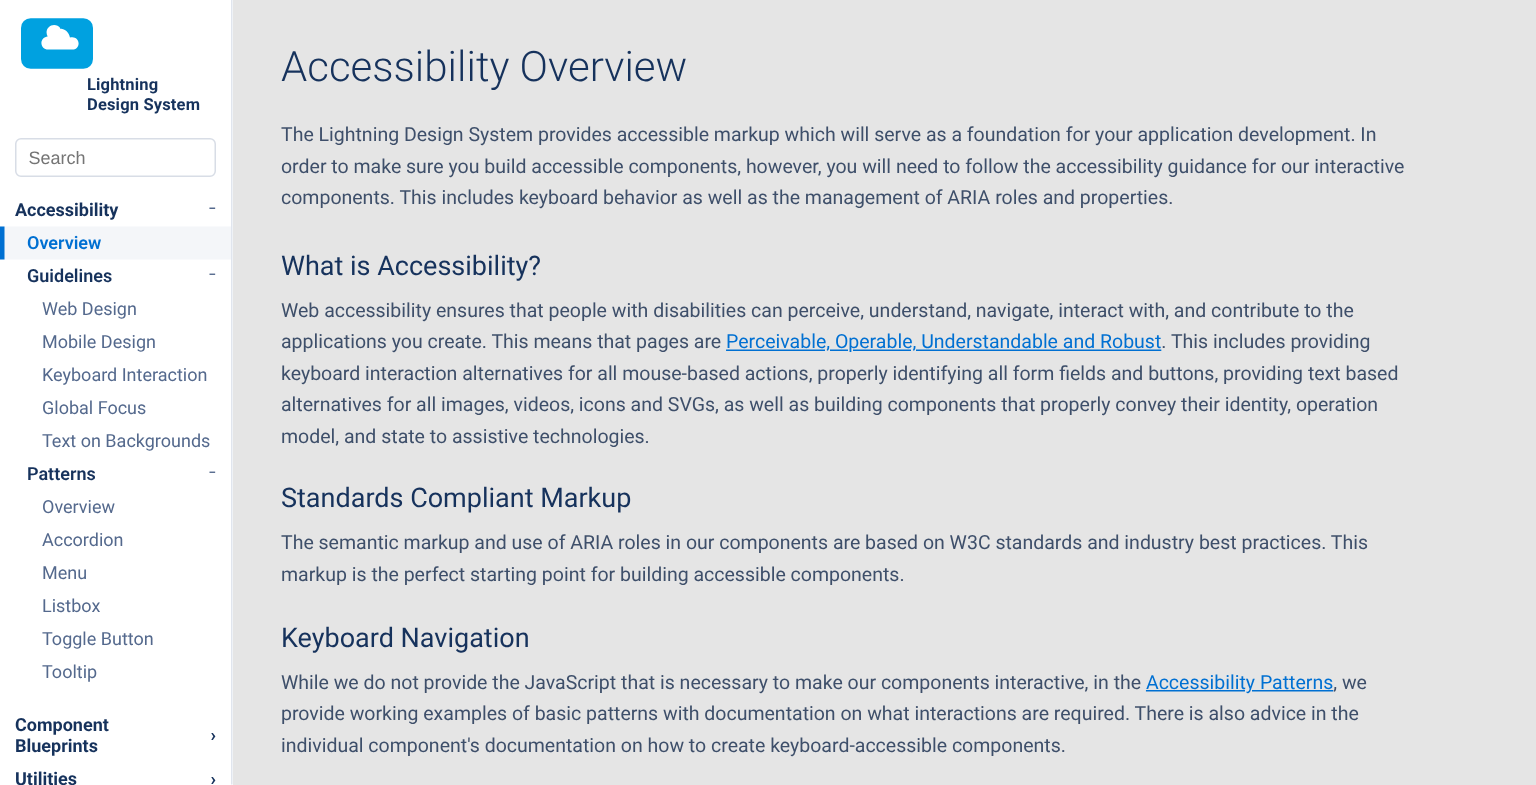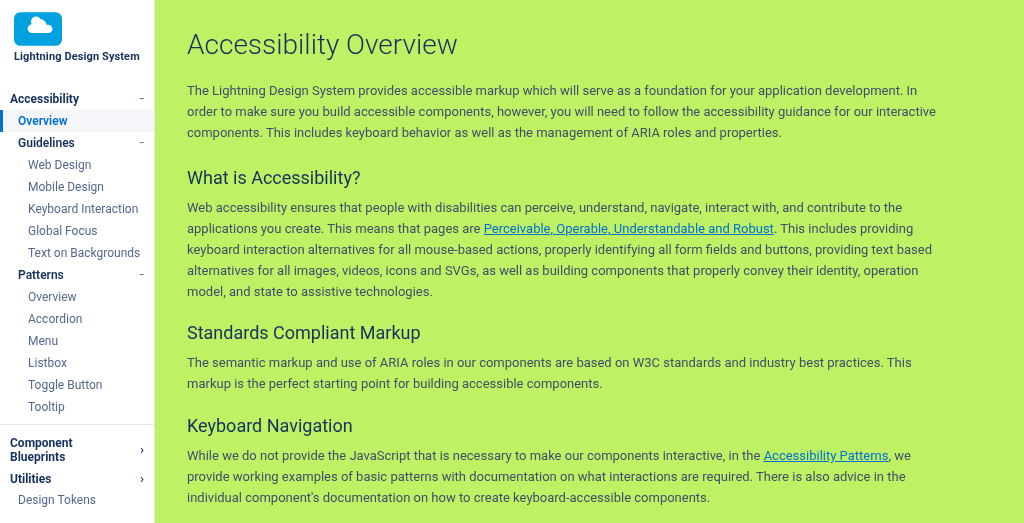--- a/index.html
+++ b/index.html
@@ -26,20 +26,21 @@
     .salesforce-logo {
       width: 48px;
       height: 34px;
       margin-bottom: 4px;
     }
     .sidebar-brand-name {
       font-size: 11px;
       font-weight: 700;
       color: #16325c;
       letter-spacing: 0.01em;
+      margin-left: 44px;
     }
     .search-box {
       margin: 6px 10px 8px;
       padding: 5px 8px;
       border: 1px solid #d8dde6;
       border-radius: 4px;
       font-size: 12px;
       color: #9faab5;
       background: #fff;
       width: calc(100% - 20px);
@@ -47,21 +48,20 @@
     }
     .nav-section-header {
       display: flex;
       align-items: center;
       justify-content: space-between;
       padding: 7px 10px 4px;
       font-size: 12px;
       font-weight: 700;
       color: #16325c;
       cursor: pointer;
-      margin-top: 12px;
     }
     .nav-section-header .chevron {
       font-size: 9px;
       color: #54698d;
     }
     .nav-item {
       display: flex;
       padding: 4px 10px 4px 18px;
       font-size: 12px;
       color: #54698d;
@@ -103,21 +103,21 @@
       align-items: center;
       justify-content: space-between;
       cursor: pointer;
       gap: 40px;
     }
     .divider { height: 1px; background: #e0e5ee; margin: 6px 0; }
 
     
     #main {
       flex: 1;
-      background: #bef264;
+      background: #e5e5e5;
       overflow-y: auto;
       padding: 28px 40px 28px 32px;
     }
     .page-title {
       font-size: 28px;
       font-weight: 300;
       color: #16325c;
       margin-bottom: 20px;
     }
     .intro-text {
@@ -150,20 +150,21 @@
 <nav id="sidebar">
   <div class="sidebar-logo">
 
     <svg class="salesforce-logo" viewBox="0 0 60 42" fill="none" xmlns="http://www.w3.org/2000/svg">
       <rect width="60" height="42" rx="8" fill="#00A1E0"></rect>
       <path d="M24.5 13.5C25.8 10.5 28.7 8.5 32 8.5C36.5 8.5 40.2 11.8 40.8 16.1C41.4 15.8 42.1 15.7 42.8 15.7C45.7 15.7 48 18 48 20.9C48 23.8 45.7 26.1 42.8 26.1H22.5C19.5 26.1 17 23.6 17 20.6C17 17.7 19.3 15.3 22.2 15.1C21.6 14.1 21.3 13 21.3 11.8C21.3 8.3 24.1 5.5 27.6 5.5C29.7 5.5 31.5 6.5 32.7 8C31.9 9.6 31.5 11.3 31.5 13.1C31.5 13.2 31.5 13.4 31.5 13.5" fill="white"></path>
     </svg>
     <span class="sidebar-brand-name">Lightning Design System</span>
   </div>
 
+  <input class="search-box" type="text" placeholder="Search" style="">
 
   <div class="nav-section-header">
     <span>Accessibility</span>
     <span class="chevron">−</span>
   </div>
 
   <div class="nav-item active">
     <span>Overview</span>
   </div>
 

